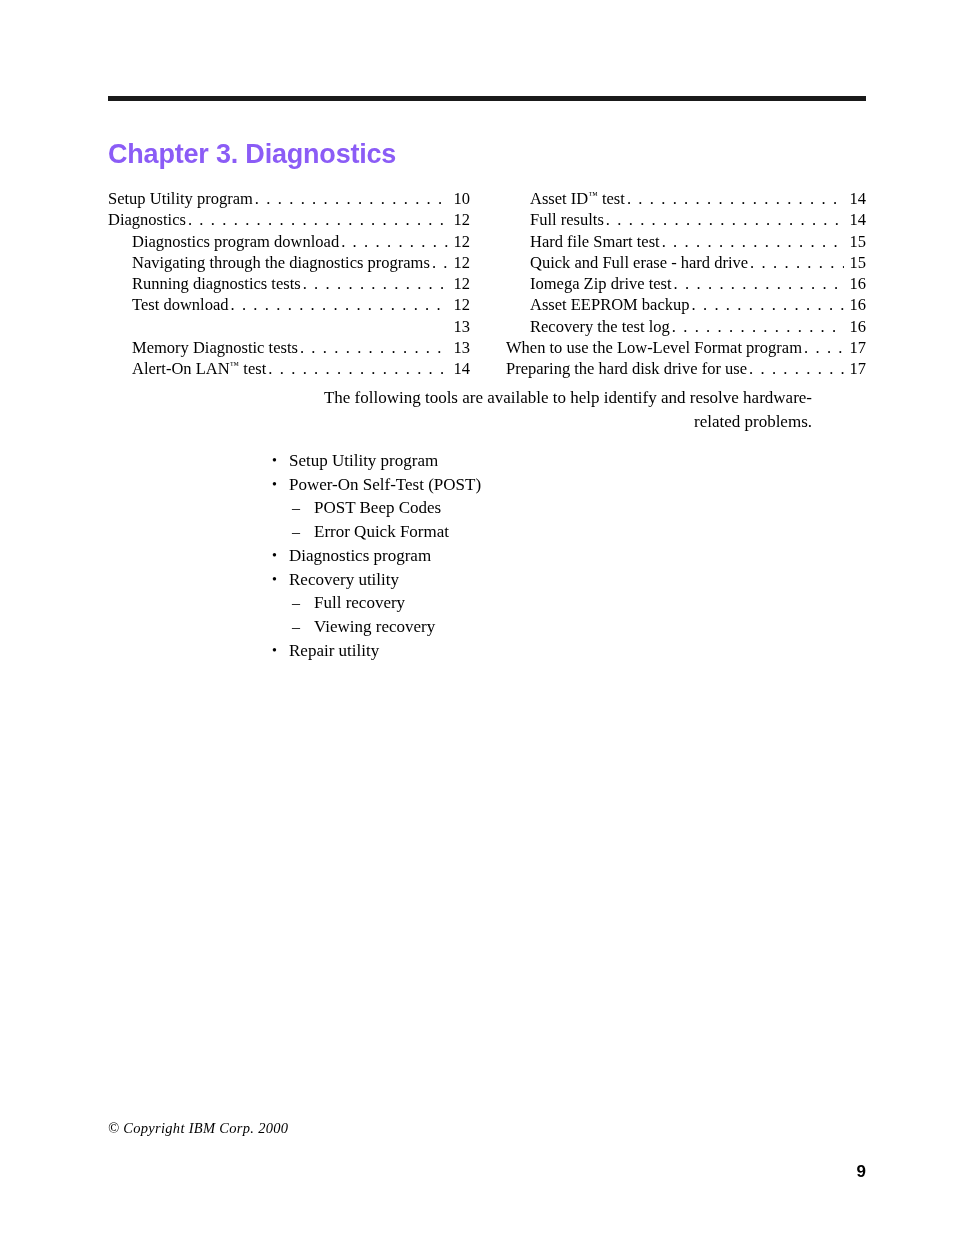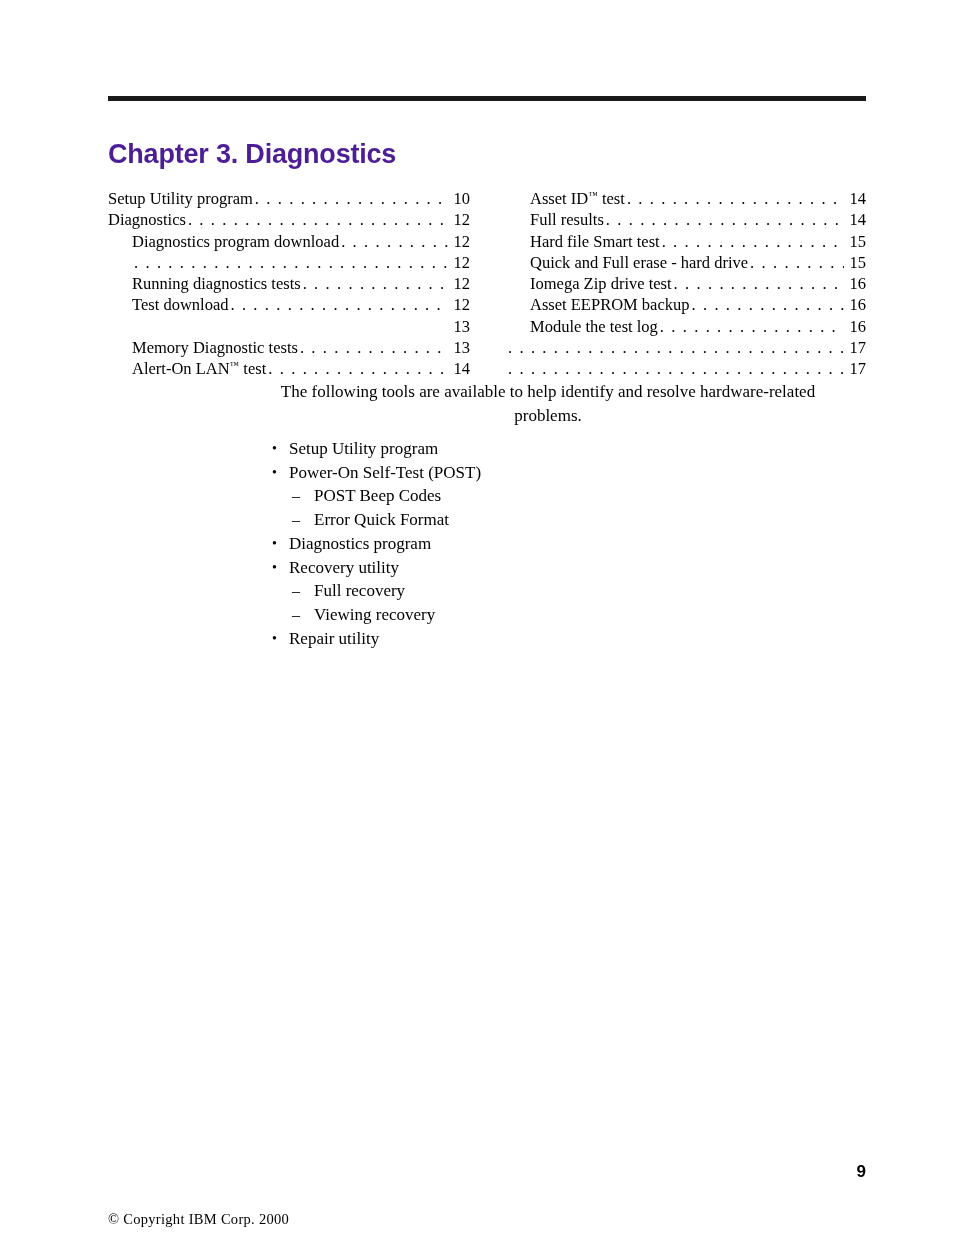--- a/index.html
+++ b/index.html
@@ -33,21 +33,21 @@
 
   
   .chapter-title {
     position: absolute;
     left: 108px;
     top: 139px;
     font-family: "Liberation Sans", sans-serif;
     font-weight: bold;
     font-size: 27px;
     letter-spacing: -0.2px;
-    color: #4c1d95;
+    color: #8b5cf6;
     white-space: nowrap;
   }
 
   
   .toc {
     position: absolute;
     left: 108px;
     top: 188px;
     width: 758px;
     display: flex;
@@ -103,22 +103,22 @@
   
   .body-block {
     position: absolute;
     left: 268px;
     top: 370px;
     width: 560px;
     font-size: 17px;
     line-height: 23.5px;
   }
   .body-para {
-    margin: 10px;
-    text-align: center;
+    margin: 16px;
+    text-align: right;
   }
   .bullet-list {
     margin: 4px 0 0 0;
     padding: 0;
     list-style: none;
   }
   .bullet-list > li {
     position: relative;
     padding-left: 21px;
     line-height: 23.7px;
@@ -143,24 +143,25 @@
     position: absolute;
     left: 3px;
     top: 0;
     font-size: 16px;
   }
 
   
   .footer-copyright {
     position: absolute;
     left: 108px;
-    top: 1211px;
+    top: 1120px;
     font-size: 14.5px;
     letter-spacing: 0.3px;
     white-space: nowrap;
+    font-style: italic;
   }
   .footer-pageno {
     position: absolute;
     left: 840px;
     top: 1162px;
     width: 26px;
     text-align: right;
     font-family: "Liberation Sans", sans-serif;
     font-weight: bold;
     font-size: 17px;
@@ -186,20 +187,21 @@
           <span class="label">Diagnostics</span>
           <span class="leader"></span>
           <span class="pageno">12</span>
         </div>
         <div class="toc-row indent">
           <span class="label">Diagnostics program download</span>
           <span class="leader"></span>
           <span class="pageno">12</span>
         </div>
         <div class="toc-row indent">
+          <span class="label">Navigating through the diagnostics programs</span>
           <span class="leader"></span>
           <span class="pageno">12</span>
         </div>
         <div class="toc-row indent">
           <span class="label">Running diagnostics tests</span>
           <span class="leader"></span>
           <span class="pageno">12</span>
         </div>
         <div class="toc-row indent">
           <span class="label">Test download</span>
@@ -246,29 +248,31 @@
           <span class="label">Iomega Zip drive test</span>
           <span class="leader"></span>
           <span class="pageno">16</span>
         </div>
         <div class="toc-row indent">
           <span class="label">Asset EEPROM backup</span>
           <span class="leader"></span>
           <span class="pageno">16</span>
         </div>
         <div class="toc-row indent">
-          <span class="label">Module the test log</span>
+          <span class="label">Recovery the test log</span>
           <span class="leader"></span>
           <span class="pageno">16</span>
         </div>
         <div class="toc-row">
+          <span class="label">When to use the Low-Level Format program</span>
           <span class="leader"></span>
           <span class="pageno">17</span>
         </div>
         <div class="toc-row">
+          <span class="label">Preparing the hard disk drive for use</span>
           <span class="leader"></span>
           <span class="pageno">17</span>
         </div>
       </div>
   </div>
 
   <div class="body-block">
     <p class="body-para">The following tools are available to help identify and resolve hardware-related problems.</p>
     <ul class="bullet-list">
         <li><span class="marker">•</span><span>Setup Utility program</span></li>

